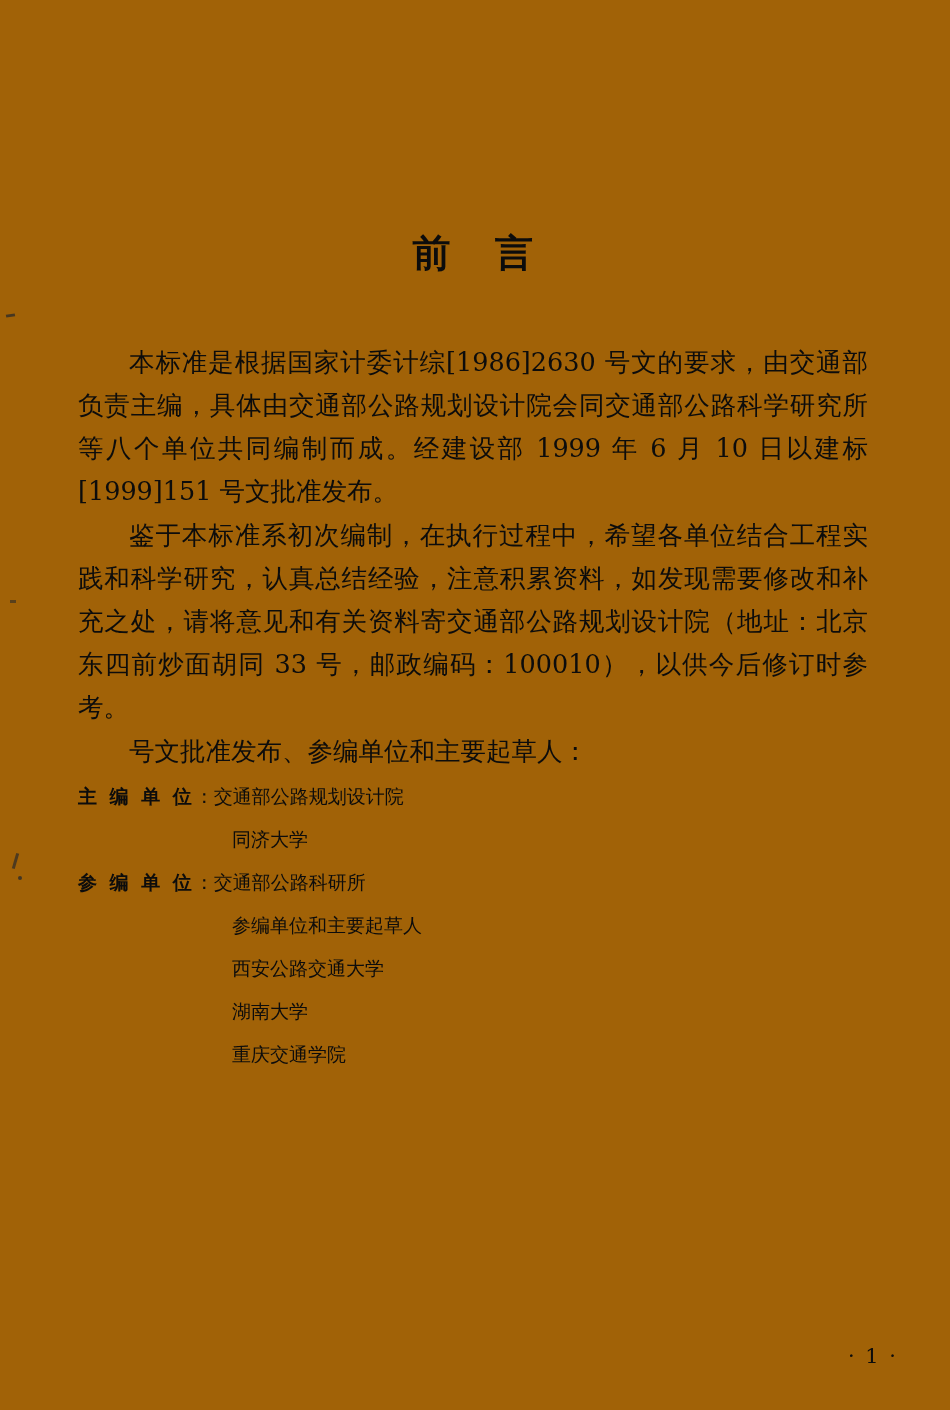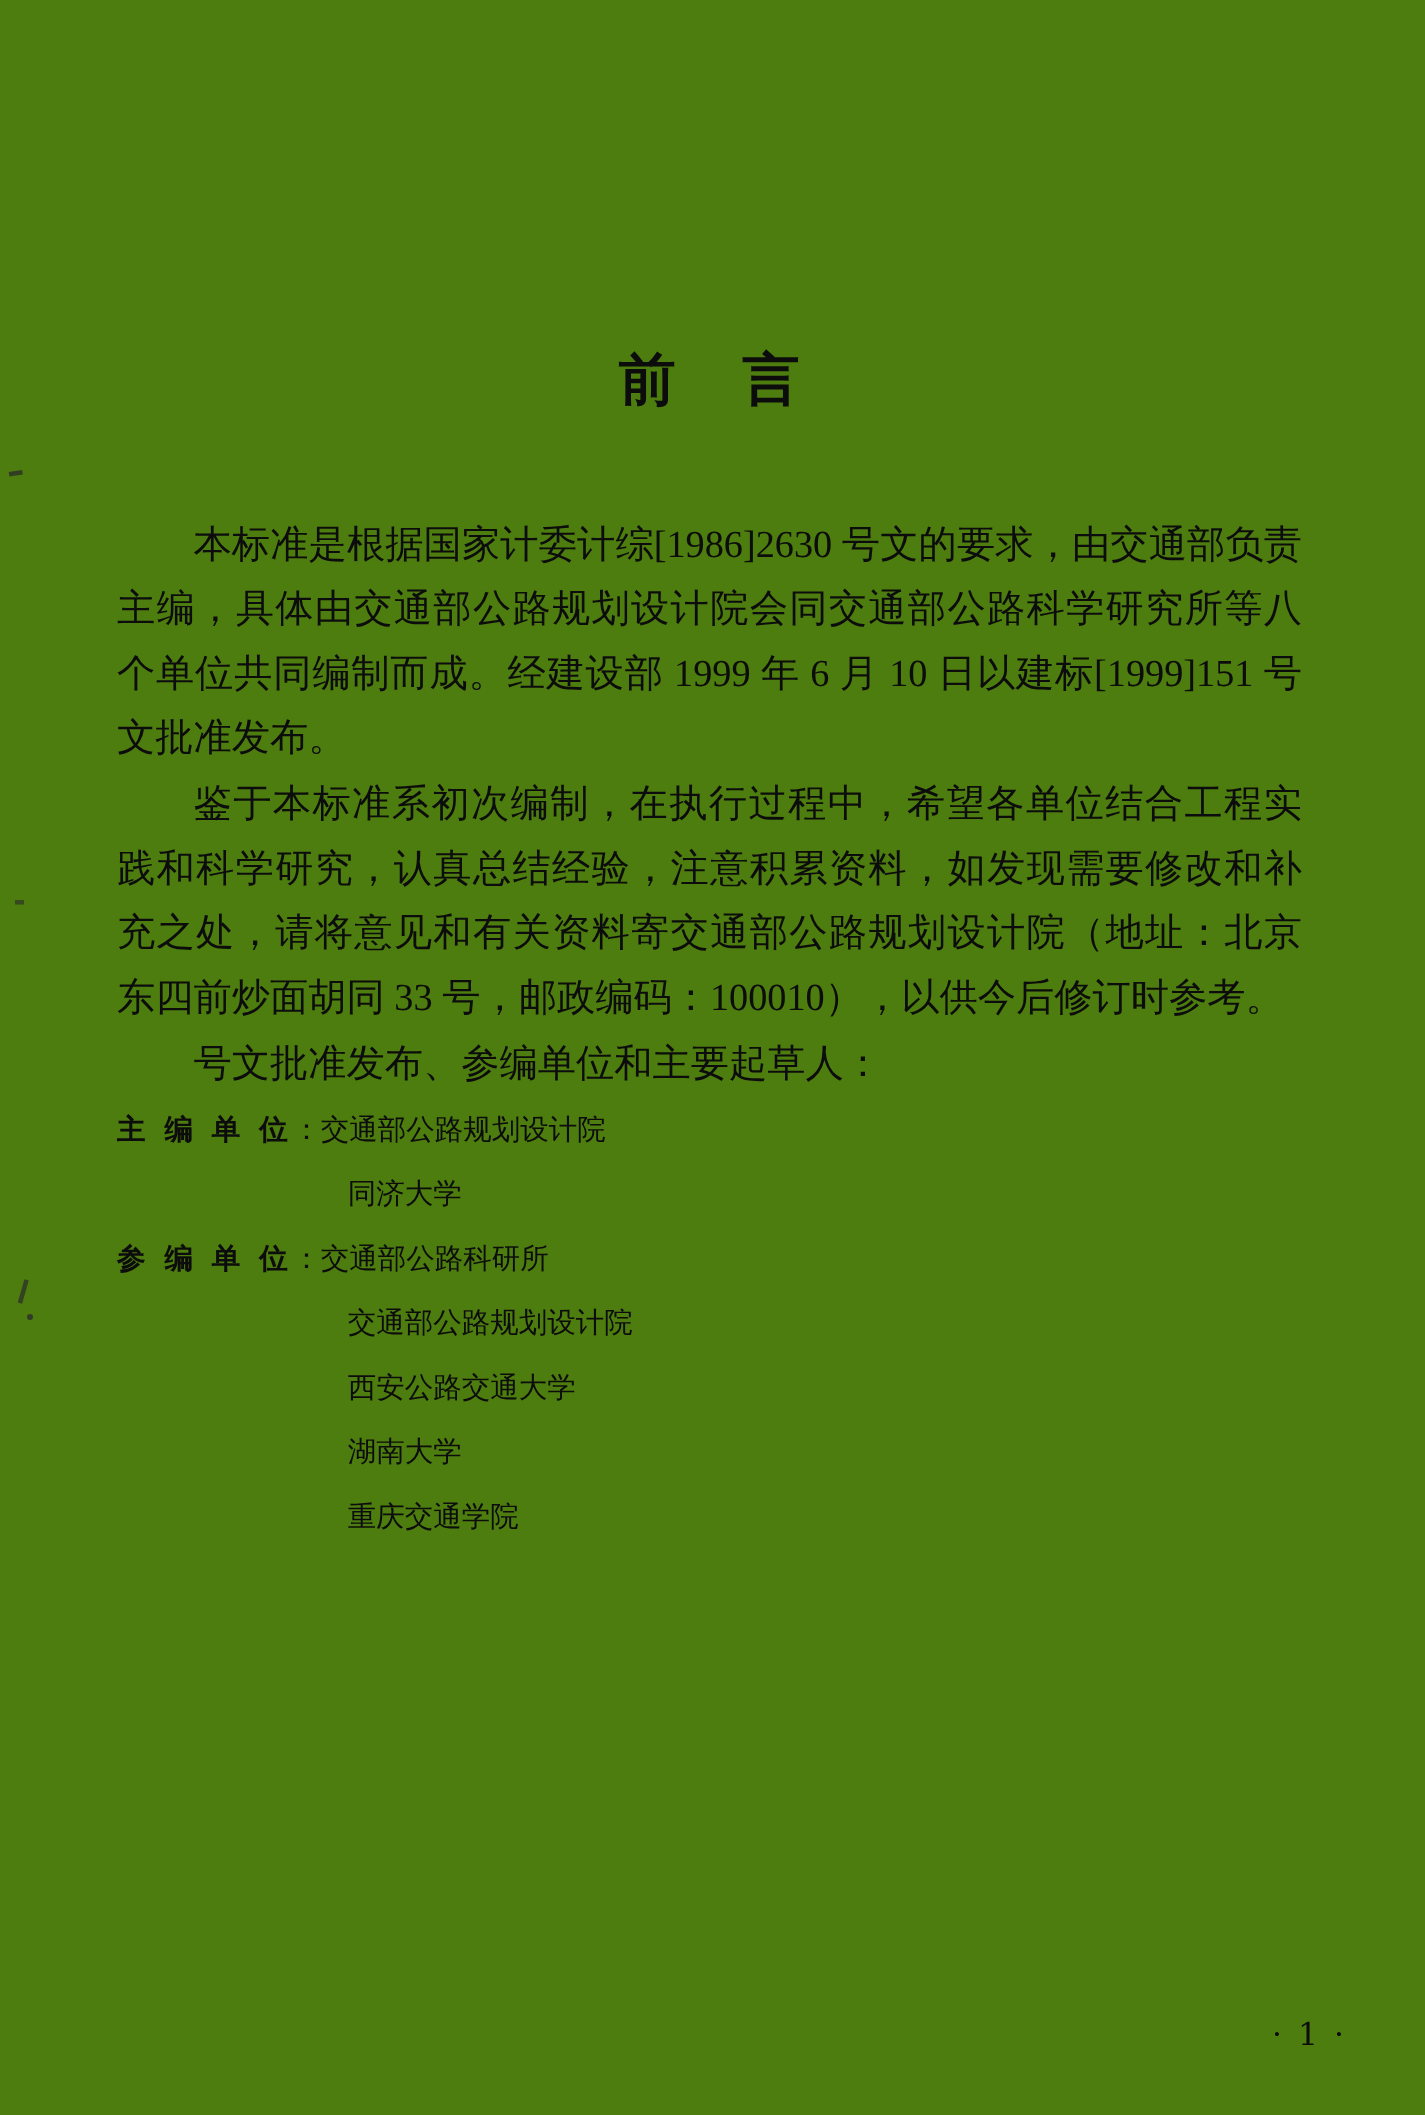--- a/index.html
+++ b/index.html
@@ -4,21 +4,21 @@
 <style>
   html, body {
     margin: 0;
     padding: 0;
     background: #ffffff;
   }
   .page {
     position: relative;
     width: 950px;
     height: 1410px;
-    background: #4d7c0f;
+    background: #a16207;
     overflow: hidden;
     font-family: "DejaVu Serif", "Liberation Serif", serif;
     color: #0c0c0c;
   }
   .page-inner {
     position: absolute;
     left: 78px;
     top: 0;
     width: 790px;
     height: 1410px;
@@ -38,21 +38,20 @@
   .body-block {
     margin-top: 62px;
     font-size: 25.5px;
     line-height: 43px;
     text-align: justify;
     text-justify: inter-ideograph;
   }
   .para {
     text-indent: 2em;
     margin: 0 0 0 0;
-    font-family: Liberation Serif, serif;
   }
   .para + .para {
     margin-top: 1px;
   }
   .sig-line {
     display: block;
     font-size: 19px;
     line-height: 43px;
     white-space: pre;
   }
@@ -133,21 +132,21 @@
       <p class="para">号文批准发布、参编单位和主要起草人：</p>
 
       <div class="sig-wrap">
 
         <span class="sig-line"><span class="sig-label">主 编 单 位</span><span>：交通部公路规划设计院</span></span>
 
         <span class="sig-line"><span class="sig-indent"></span><span>同济大学</span></span>
 
         <span class="sig-line"><span class="sig-label">参 编 单 位</span><span>：交通部公路科研所</span></span>
 
-        <span class="sig-line"><span class="sig-indent"></span><span>交通部公路规划设计院</span></span>
+        <span class="sig-line"><span class="sig-indent"></span><span>参编单位和主要起草人</span></span>
 
         <span class="sig-line"><span class="sig-indent"></span><span>西安公路交通大学</span></span>
 
         <span class="sig-line"><span class="sig-indent"></span><span>湖南大学</span></span>
 
         <span class="sig-line"><span class="sig-indent"></span><span>重庆交通学院</span></span>
 
       </div>
 
     </div>

